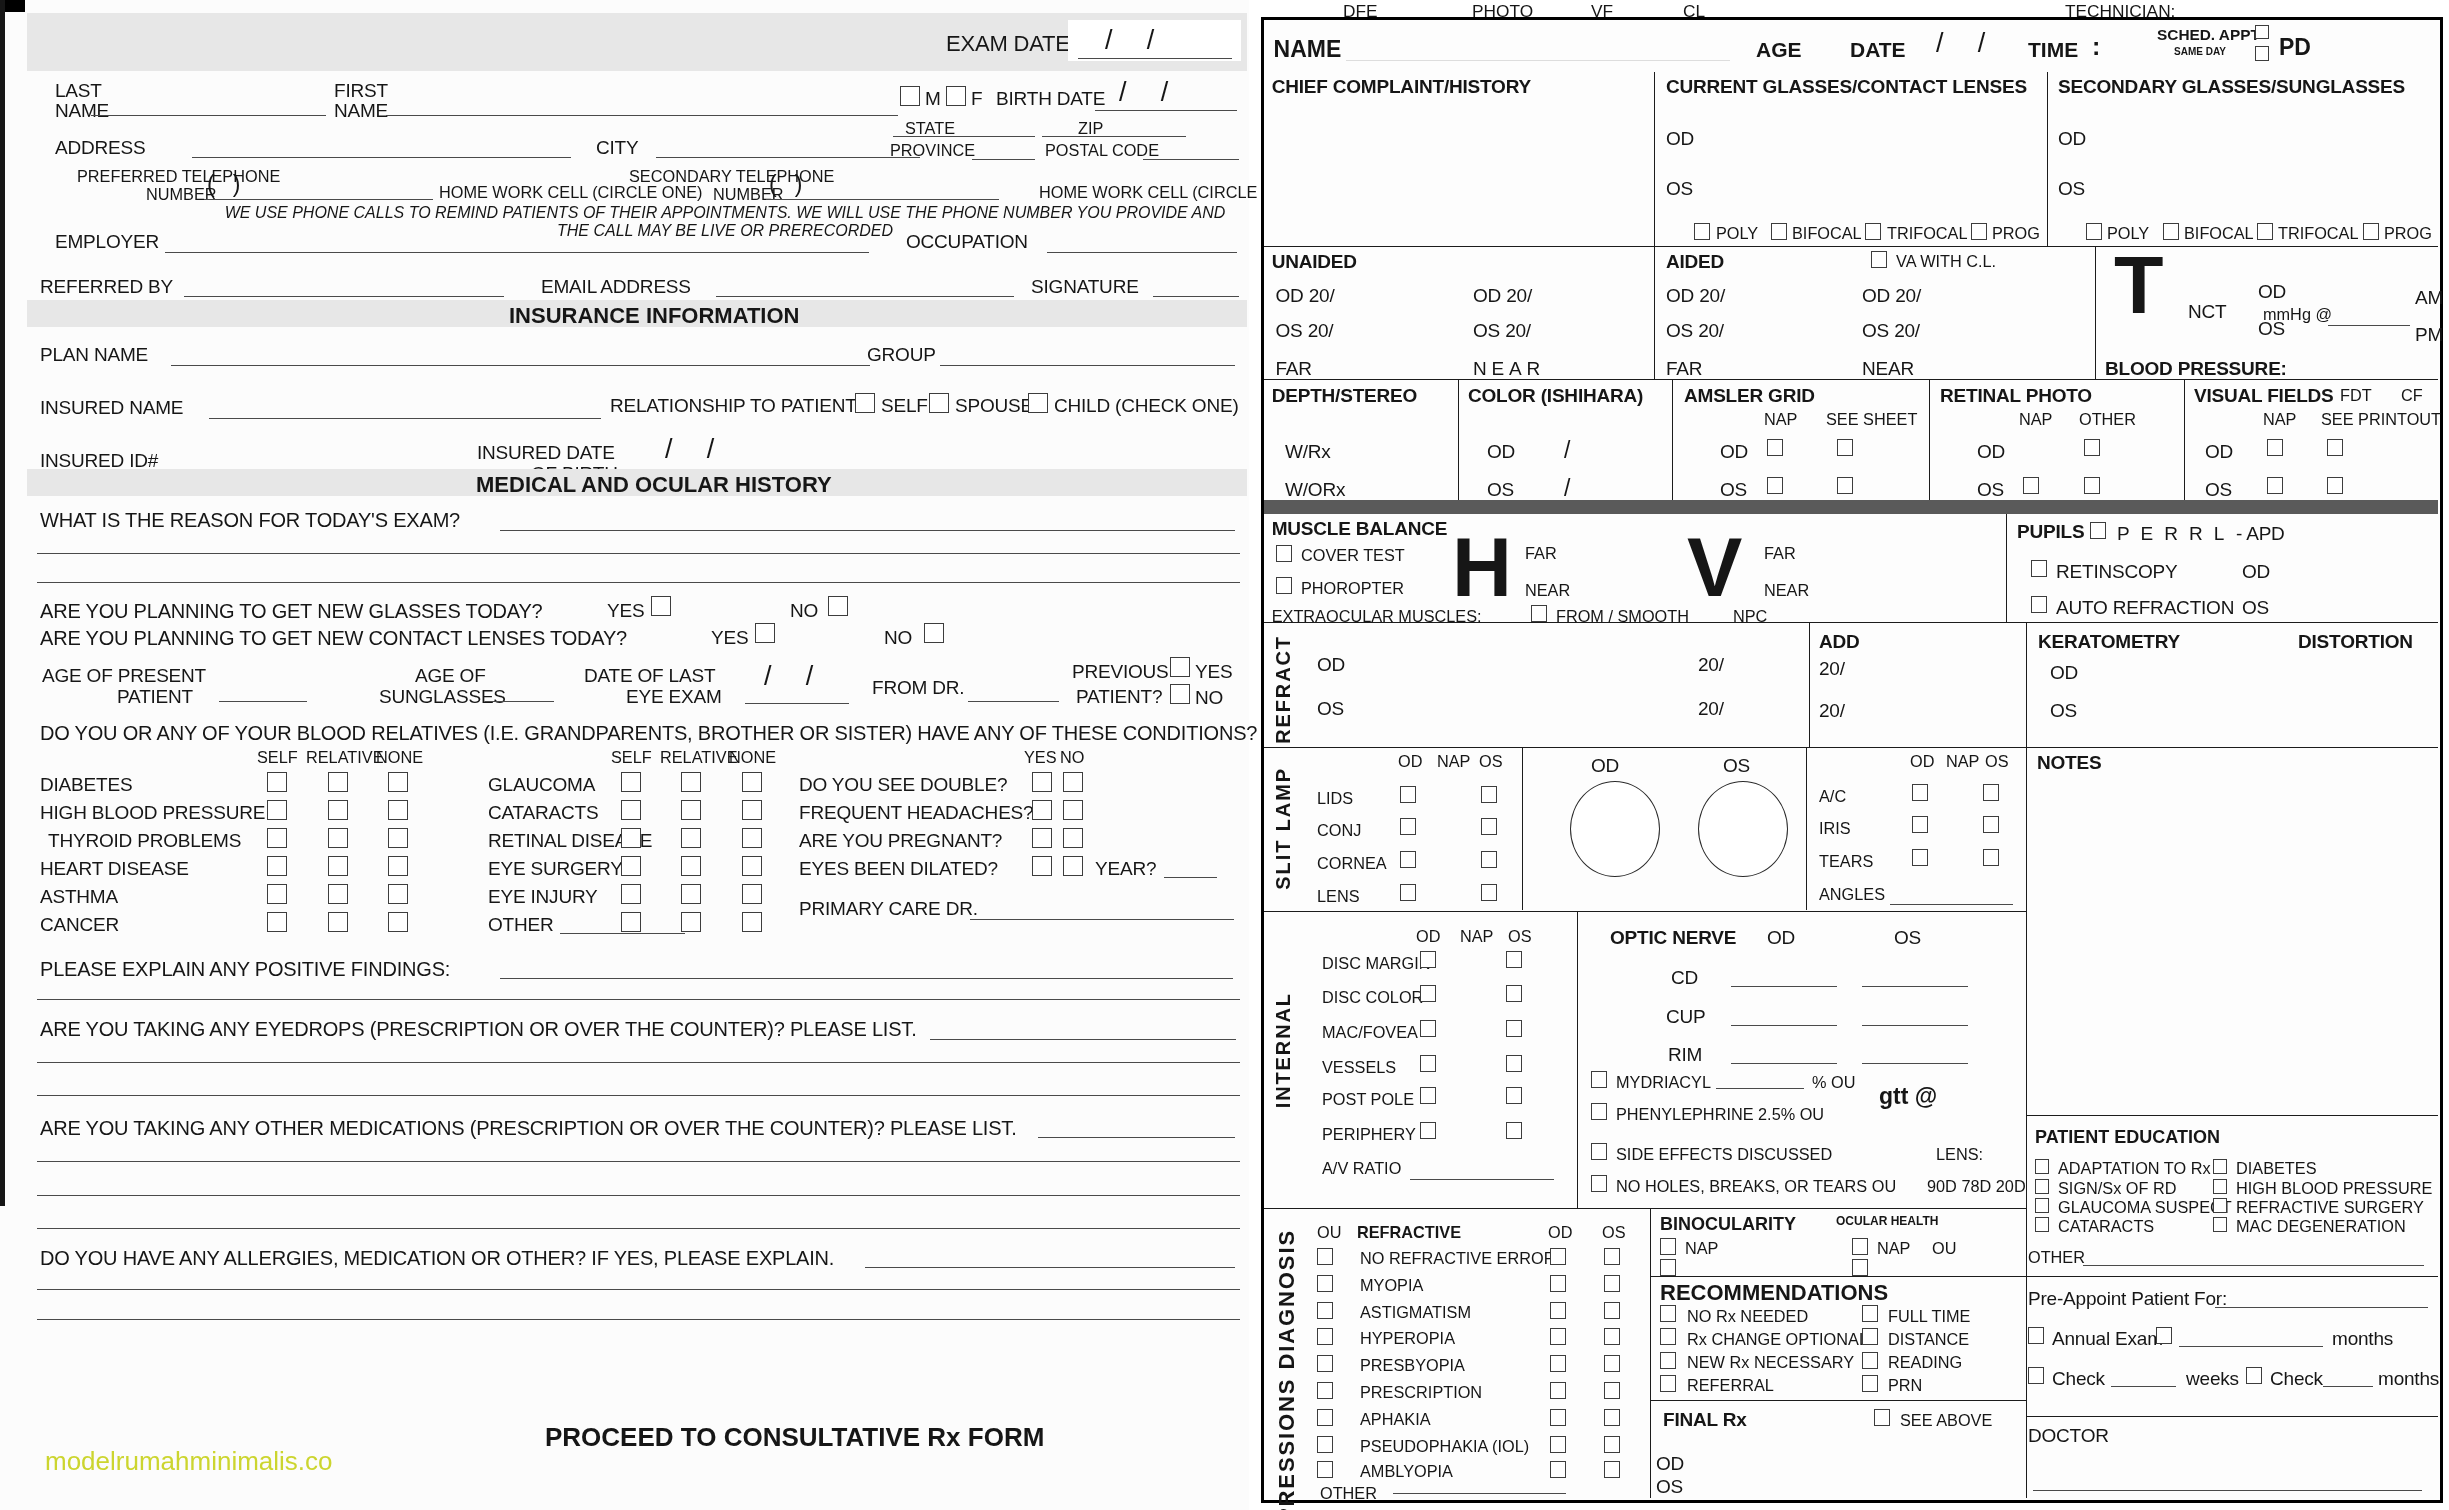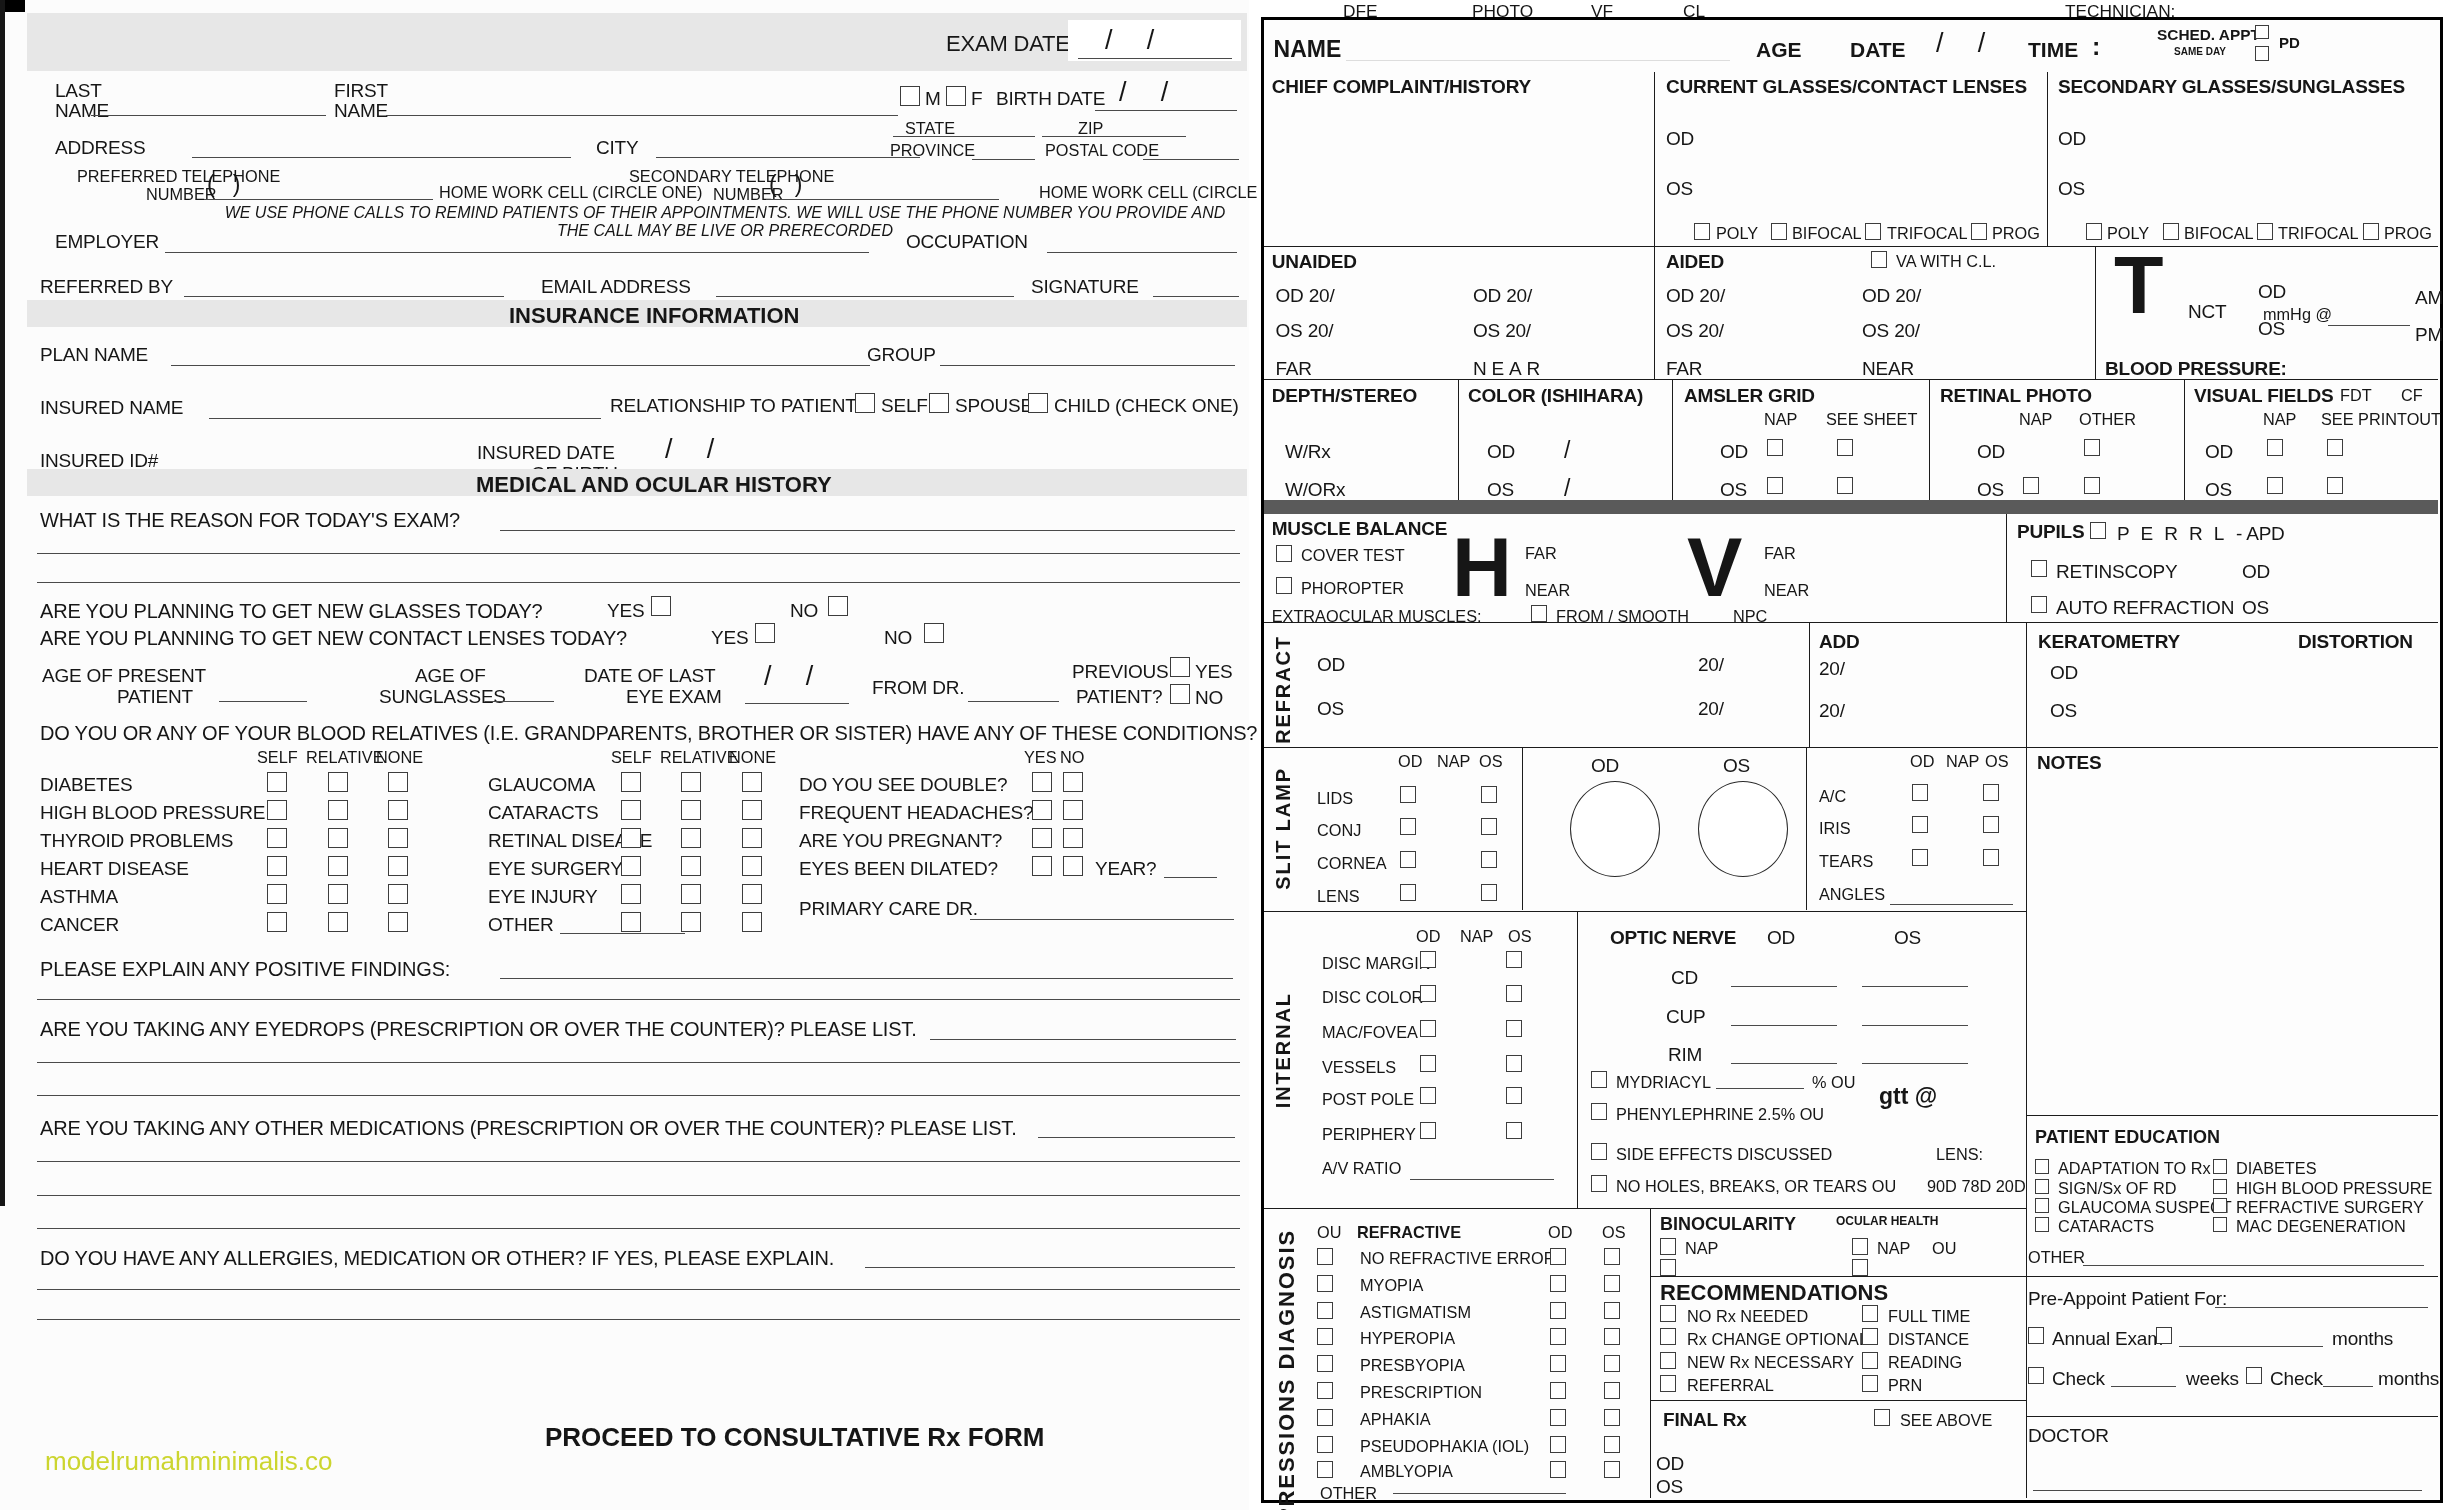--- a/index.html
+++ b/index.html
@@ -151,21 +151,21 @@
     <span class="a s" style="left:306px;top:748px">RELATIVE</span>
     <span class="a s" style="left:376px;top:748px">NONE</span>
     <span class="a s" style="left:611px;top:748px">SELF</span>
     <span class="a s" style="left:660px;top:748px">RELATIVE</span>
     <span class="a s" style="left:729px;top:748px">NONE</span>
     <span class="a s" style="left:1024px;top:748px">YES</span>
     <span class="a s" style="left:1060px;top:748px">NO</span>
 
     <span class="a t" style="left:40px;top:774px">DIABETES</span>
     <span class="a t" style="left:40px;top:802px">HIGH BLOOD PRESSURE</span>
-    <span class="a t" style="left:40px;top:830px">THYROID PROBLEMS</span>
+    <span class="a t" style="left:48px;top:830px">THYROID PROBLEMS</span>
     <span class="a t" style="left:40px;top:858px">HEART DISEASE</span>
     <span class="a t" style="left:40px;top:886px">ASTHMA</span>
     <span class="a t" style="left:40px;top:914px">CANCER</span>
     <span class="cb big" style="left:267px;top:772px"></span>
       <span class="cb big" style="left:328px;top:772px"></span>
       <span class="cb big" style="left:388px;top:772px"></span>
     <span class="cb big" style="left:267px;top:800px"></span>
       <span class="cb big" style="left:328px;top:800px"></span>
       <span class="cb big" style="left:388px;top:800px"></span>
     <span class="cb big" style="left:267px;top:828px"></span>
@@ -257,21 +257,21 @@
     <div class="ln" style="left:82px;top:40px;width:384px;border-color:#ddd"></div>
     <span class="a b" style="left:492px;top:17.3px;font-size:21px">AGE</span>
     <span class="a b" style="left:586px;top:17.3px;font-size:21px">DATE</span>
     <span class="a sl" style="left:672px;top:7.7px">/  /</span>
     <span class="a b" style="left:764px;top:17.3px;font-size:21px">TIME</span>
     <span class="a b" style="left:828px;top:11.5px;font-size:25px">:</span>
     <span class="a b" style="left:893px;top:5.8px;font-size:15.4px">SCHED. APPT</span>
     <span class="cb sm" style="left:991px;top:4.8px"></span>
     <span class="a b" style="left:910px;top:26px;font-size:10px">SAME DAY</span>
     <span class="cb sm" style="left:991px;top:26px"></span>
-    <span class="a b" style="left:1015px;top:13.4px;font-size:15px">PD</span>
+    <span class="a b" style="left:1015px;top:13.4px;font-size:23px">PD</span>
 
     <div class="vln" style="left:390px;top:52px;height:174px"></div>
     <div class="vln" style="left:783px;top:52px;height:174px"></div>
     <span class="a t b" style="left:7.7px;top:56px">CHIEF COMPLAINT/HISTORY</span>
     <span class="a t b" style="left:402px;top:56px">CURRENT GLASSES/CONTACT LENSES</span>
     <span class="a t" style="left:402px;top:108px">OD</span>
     <span class="a t" style="left:402px;top:158px">OS</span>
     <span class="cb" style="left:430px;top:203px"></span>
       <span class="a s" style="left:452px;top:204px">POLY</span>
     <span class="cb" style="left:507px;top:203px"></span>

